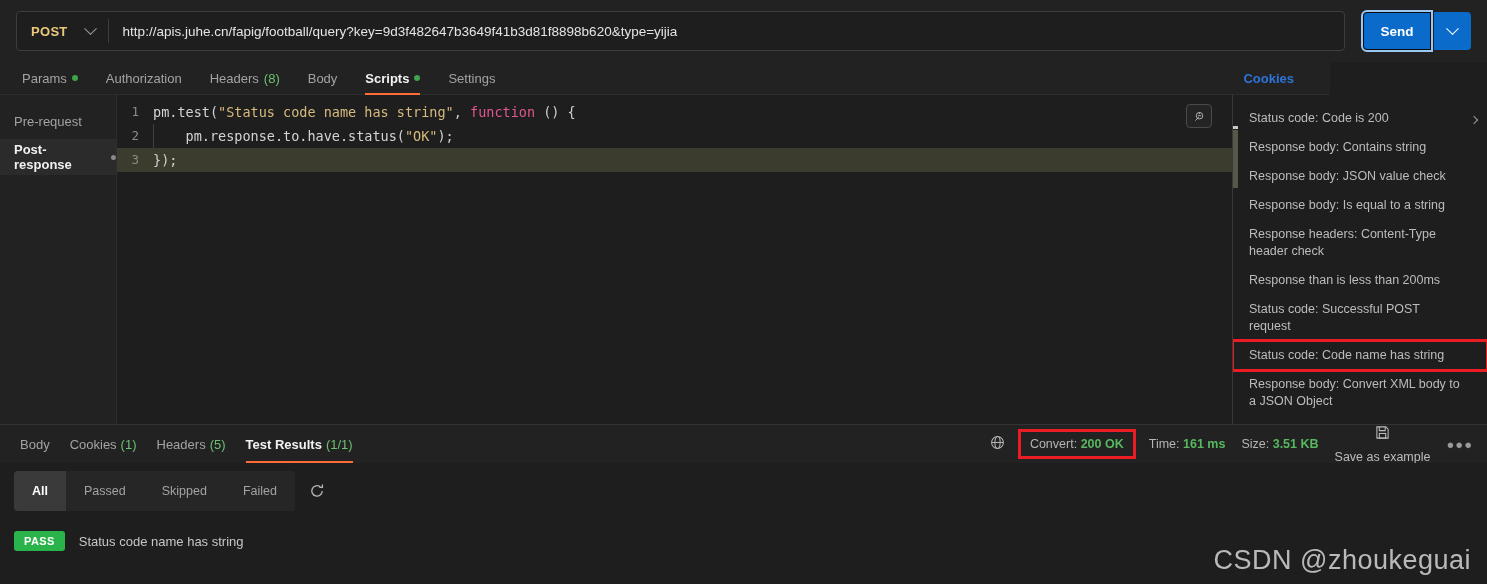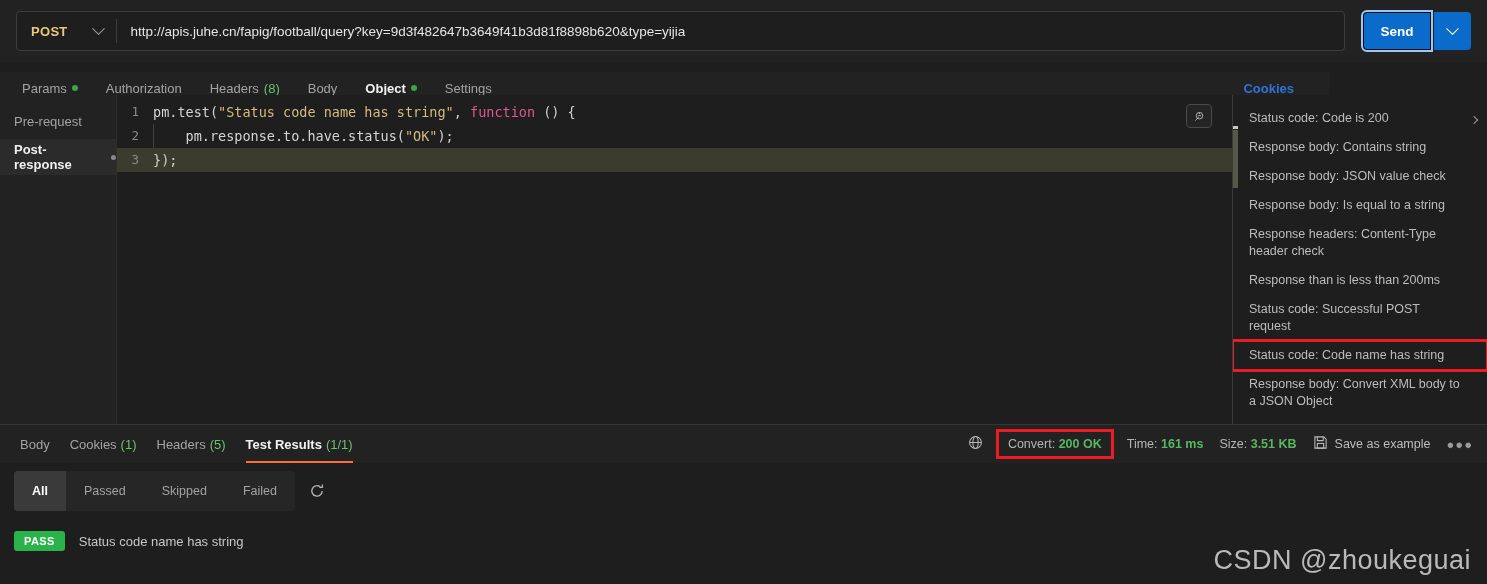--- a/index.html
+++ b/index.html
@@ -34,21 +34,21 @@
     height: 40px;
     flex: 1;
     border: 1px solid #3d3d3d;
     border-radius: 4px;
     background: #1e1e1e;
     overflow: hidden;
   }
   .method-box {
     display: flex;
     align-items: center;
-    gap: 26px;
+    gap: 18px;
     padding: 0 13px 0 14px;
     height: 100%;
     cursor: pointer;
     position: relative;
   }
   .method-label {
     font-size: 13px;
     font-weight: bold;
     color: #ebc97a;
     letter-spacing: .3px;
@@ -108,21 +108,21 @@
     display: block;
     width: 9px; height: 9px;
     border-right: 1.6px solid #fff;
     border-bottom: 1.6px solid #fff;
     transform: rotate(45deg) translate(-2px,-2px);
   }
 
   
   .tabstrip {
     position: absolute;
-    left: 0; top: 72px;
+    left: 0; top: 62px;
     width: 1330px; height: 33px;
     background: #222;
     border-bottom: 1px solid #2e2e2e;
     display: flex;
     align-items: center;
     padding: 0 16px;
   }
   .tab {
     position: relative;
     font-size: 13px;
@@ -341,20 +341,21 @@
     position: relative;
     padding: 5px 9px;
     outline: 3px solid #ec1c24;
   }
   .save-ex {
     display: flex;
     align-items: center;
     gap: 7px;
     cursor: pointer;
     color: #bdbdbd;
+    flex-direction: column;
   }
   .dots3 {
     letter-spacing: 1px;
     color: #9a9a9a;
     cursor: pointer;
     font-size: 13px;
   }
 
   
   .results {
@@ -452,21 +453,21 @@
       <span>Authorization</span>
     </div>
     <div class="tab">
       <span>Headers</span>
       <span class="count">(8)</span>
     </div>
     <div class="tab">
       <span>Body</span>
     </div>
     <div class="tab active">
-      <span>Object</span>
+      <span>Scripts</span>
       <span class="dot"></span>
     </div>
     <div class="tab">
       <span>Settings</span>
     </div>
     <div class="cookies-link">Cookies</div>
   </div>
 
   <div class="main">
 

